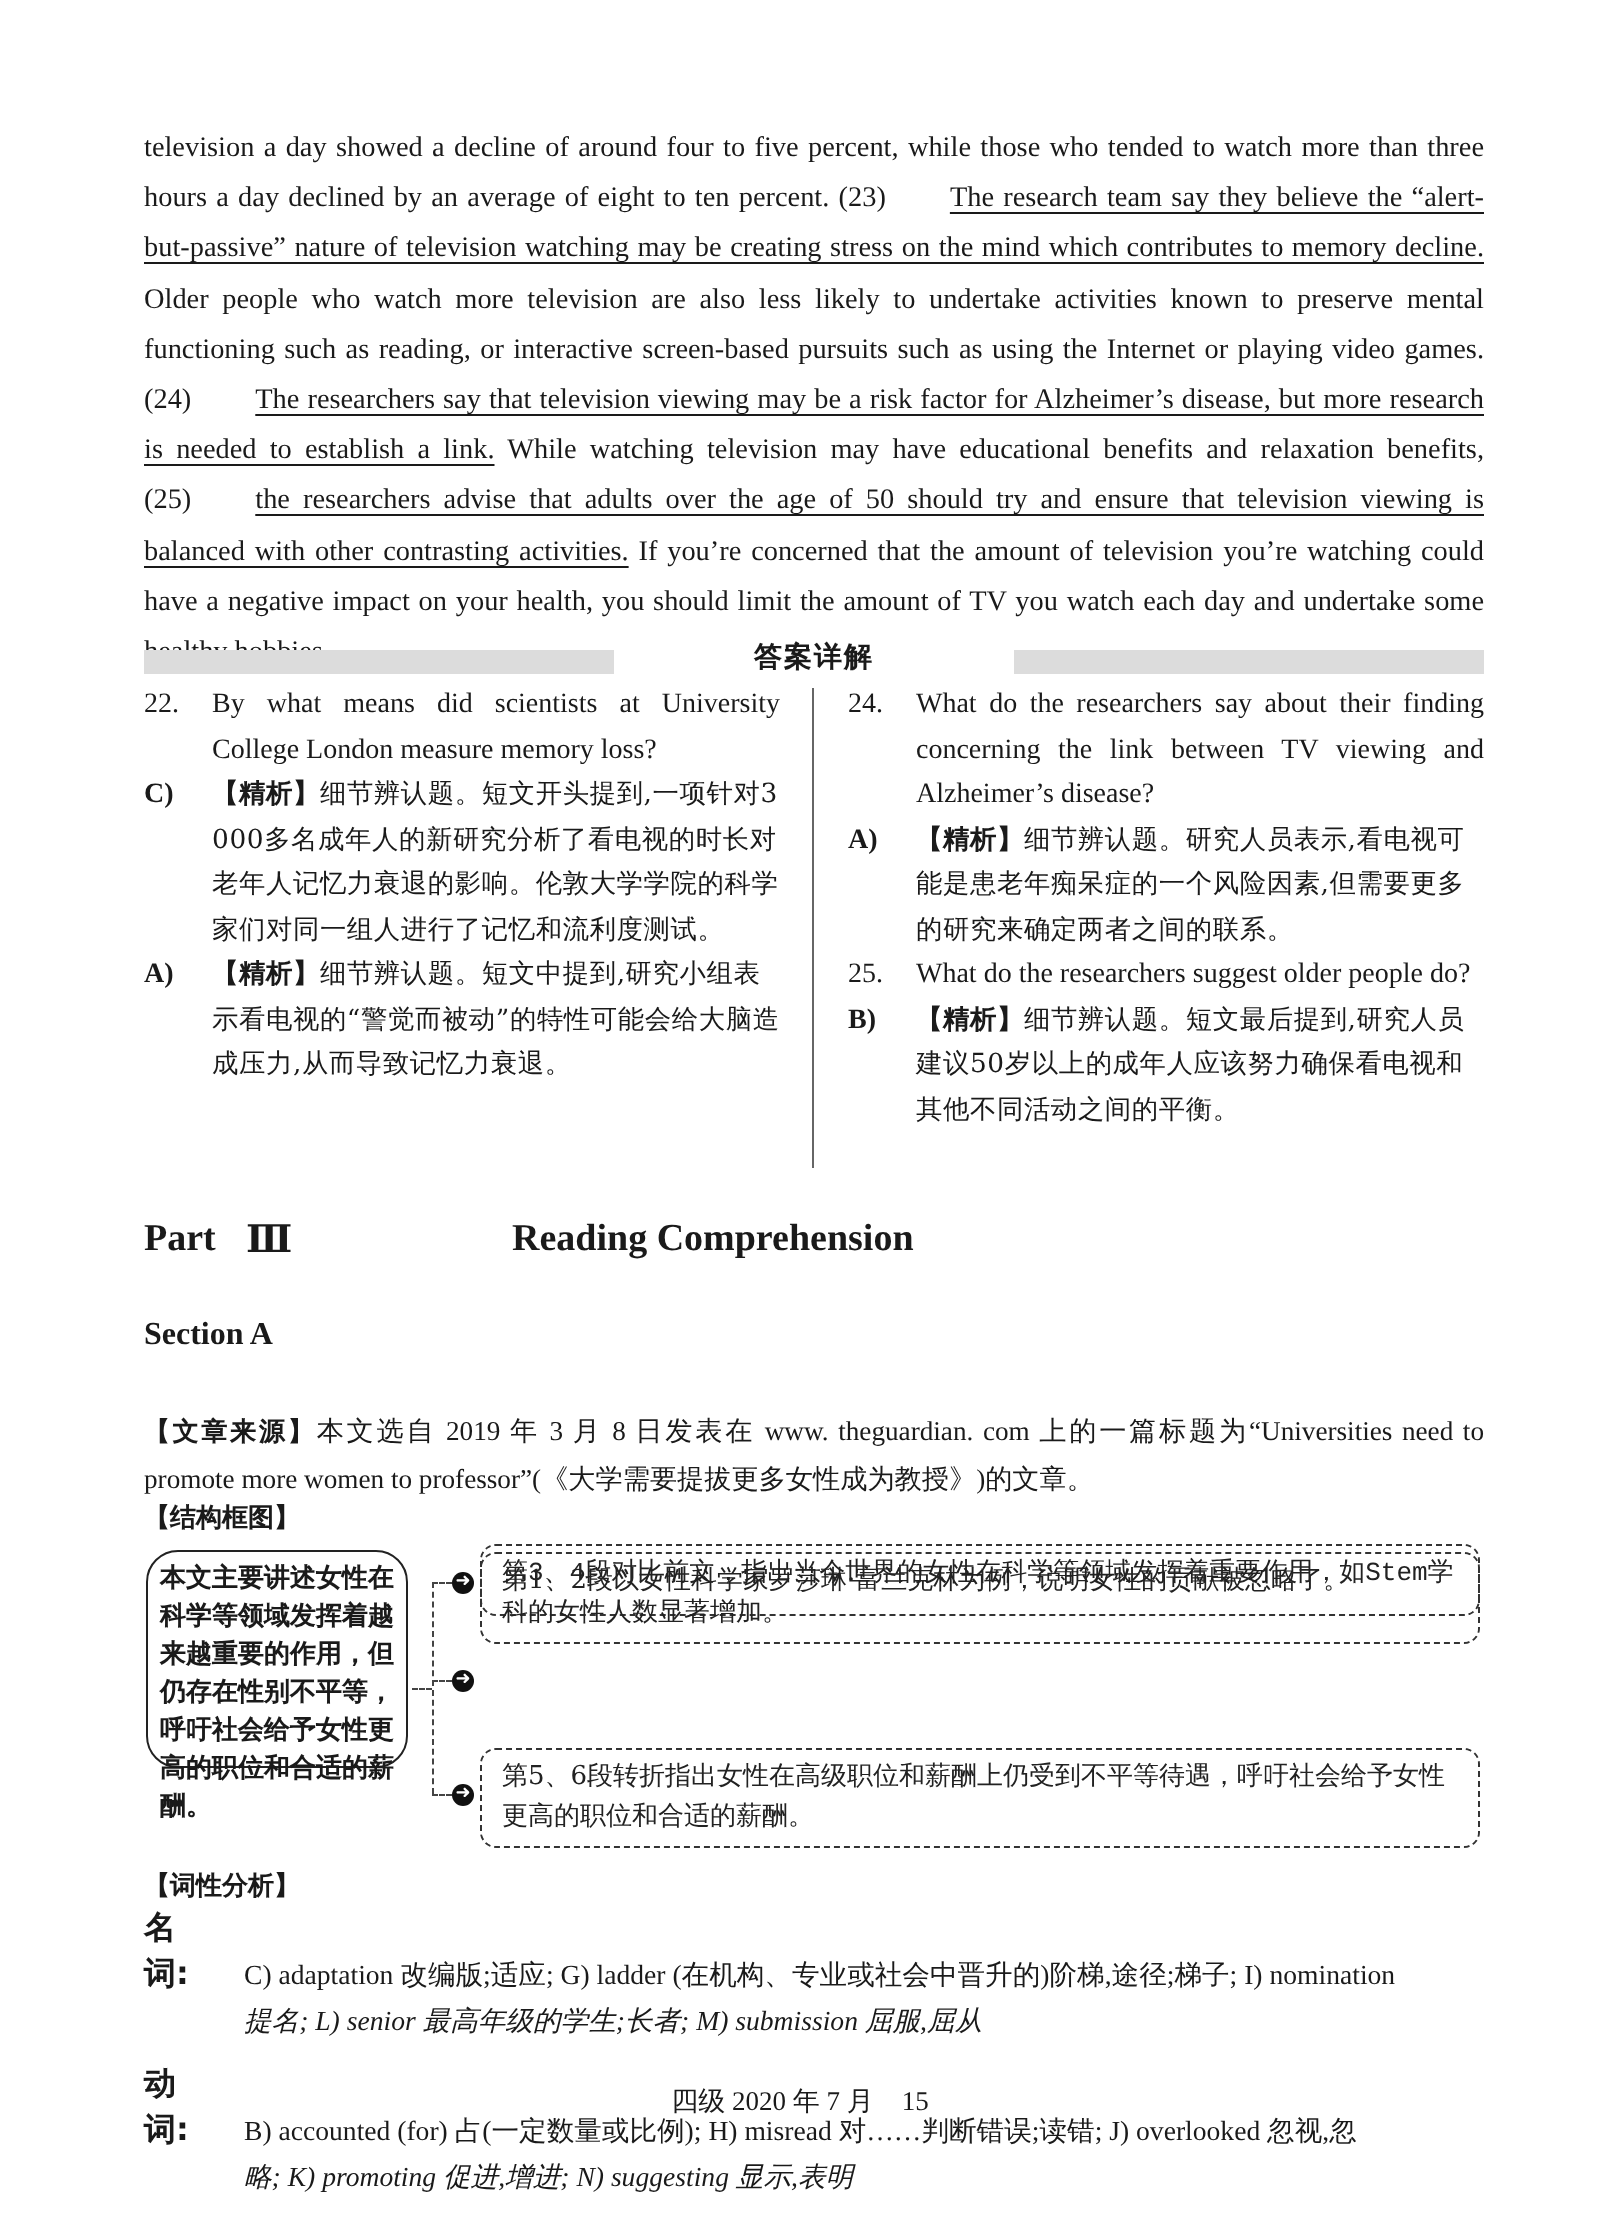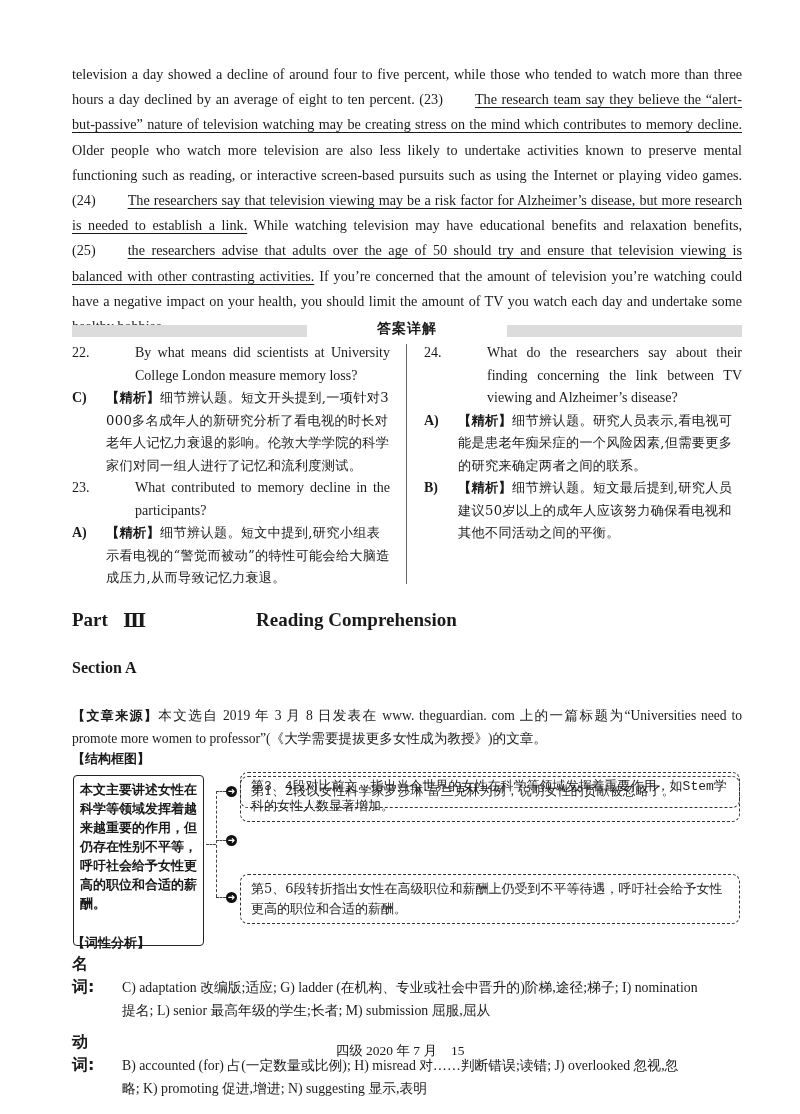--- a/index.html
+++ b/index.html
@@ -16,49 +16,49 @@
   .ans-title { position: absolute; left: 0; right: 0; top: -2px; text-align: center;
                font-family: "DejaVu Sans", sans-serif; font-weight: bold; font-size: 14px; letter-spacing: 1px; }
 
   .cols { position: absolute; left: 72px; top: 342px; width: 670px; height: 245px; }
   .col { position: absolute; top: 0; width: 318px; font-size: 14px; line-height: 22.5px; }
   .col.left { left: 0; }
   .col.right { left: 352px; }
   .divider { position: absolute; left: 334px; top: 2px; width: 1px; height: 240px; background: #666; }
   .q { display: flex; text-align: justify; }
   .q .num { width: 34px; flex: none; }
-  .q .txt { flex: 1; text-align: justify; margin-left: 29px; }
+  .q .txt { flex: 1; text-align: justify; }
   .a { display: flex; }
   .a .key { width: 34px; flex: none; font-weight: bold; }
   .a .txt { flex: 1; font-family: "DejaVu Serif", serif; font-size: 13.2px; letter-spacing: 0.3px; }
   .tag { font-weight: bold; font-family: "DejaVu Sans", sans-serif; }
 
   .part-title { position: absolute; left: 72px; top: 609px; font-weight: bold; font-size: 19px; }
   .part-num { position: absolute; left: 123px; top: 609px; font-weight: bold; font-size: 19px; }
   .part-name { position: absolute; left: 220px; top: 609px; font-weight: bold; font-size: 19px; margin-left: 36px; }
   .section-title { position: absolute; left: 72px; top: 659px; font-weight: bold; font-size: 16px; }
 
   .source { position: absolute; left: 72px; top: 704px; width: 670px; font-size: 13.6px; line-height: 23px; text-align: justify; }
   .source .lbl, .struct-lbl, .pos-lbl { font-family: "DejaVu Sans", sans-serif; font-weight: bold; font-size: 13px; }
   .struct-lbl { position: absolute; left: 72px; top: 750px; }
 
-  .summary-box { position: absolute; left: 73px; top: 775px; width: 131px; height: 171px;
-                 border: 1.5px solid #222; border-radius: 4px; padding: 4px 6px 0 6px; box-sizing: border-box;
+  .summary-box { position: absolute; left: 73px; top: 775px; width: 131px; height: 109px;
+                 border: 1.5px solid #222; border-radius: 16px; padding: 4px 6px 0 6px; box-sizing: border-box;
                  font-family: "DejaVu Sans", sans-serif; font-weight: bold; font-size: 13px; line-height: 19px; }
   .connector-v { position: absolute; left: 216px; top: 791px; width: 0; height: 106px; border-left: 1.5px dashed #444; }
   .connector-h { position: absolute; height: 0; border-top: 1.5px dashed #444; }
   .arrow { position: absolute; width: 11px; height: 11px; border-radius: 50%; background: #111; color: #fff;
            font-size: 9px; line-height: 11px; text-align: center; font-family: "DejaVu Sans", sans-serif; }
   .para-box { position: absolute; left: 240px; width: 500px; border: 1.5px dashed #333; border-radius: 8px;
               padding: 4px 10px; box-sizing: border-box; font-family: "DejaVu Serif", serif; font-size: 13px; line-height: 20px; color: #222; }
 
   .pos-lbl.main { position: absolute; left: 72px; top: 934px; }
   .pos-row { position: absolute; left: 72px; width: 670px; font-size: 13.8px; line-height: 23px; text-align: justify; }
   .pos-row .k { font-family: "DejaVu Sans", sans-serif; font-weight: bold; font-size: 16px; display: inline-block; width: 50px; }
-  .pos-row .indent { padding-left: 50px; display: block; }
+  .pos-row .indent { padding-left: 50px; display: block; font-style: italic; }
 
   .footer { position: absolute; left: 0; right: 0; top: 1042px; text-align: center; font-size: 13.5px; }
   .footer .pg { margin-left: 14px; }
 </style>
 </head>
 <body>
 
 <div class="page">
   <p class="passage">
     <span>television a day showed a decline of around four to five percent, while those who tended to watch more than three hours a day declined by an average of eight to ten percent. (23)</span><u>The research team say they believe the “alert-but-passive” nature of television watching may be creating stress on the mind which contributes to memory decline.</u><span> Older people who watch more television are also less likely to undertake activities known to preserve mental functioning such as reading, or interactive screen-based pursuits such as using the Internet or playing video games. (24)</span><u>The researchers say that television viewing may be a risk factor for Alzheimer’s disease, but more research is needed to establish a link.</u><span> While watching television may have educational benefits and relaxation benefits, (25)</span><u>the researchers advise that adults over the age of 50 should try and ensure that television viewing is balanced with other contrasting activities.</u><span> If you’re concerned that the amount of television you’re watching could have a negative impact on your health, you should limit the amount of TV you watch each day and undertake some healthy hobbies.</span>
@@ -74,38 +74,38 @@
 <div class="cols">
   <div class="col left">
     <div class="q">
       <span class="num">22.</span>
       <span class="txt">By what means did scientists at University College London measure memory loss?</span>
     </div>
     <div class="a">
       <span class="key">C)</span>
       <span class="txt"><span class="tag">【精析】</span><span>细节辨认题。短文开头提到,一项针对3 000多名成年人的新研究分析了看电视的时长对老年人记忆力衰退的影响。伦敦大学学院的科学家们对同一组人进行了记忆和流利度测试。</span></span>
     </div>
-    <div class="q">
-      <span class="num">23.</span>
-      <span class="txt">What contributed to memory decline in the participants?</span>
-    </div>
     <div class="a">
       <span class="key">A)</span>
       <span class="txt"><span class="tag">【精析】</span><span>细节辨认题。短文中提到,研究小组表示看电视的“警觉而被动”的特性可能会给大脑造成压力,从而导致记忆力衰退。</span></span>
     </div>
   </div>
   <div class="divider"></div>
   <div class="col right">
     <div class="q">
       <span class="num">24.</span>
       <span class="txt">What do the researchers say about their finding concerning the link between TV viewing and Alzheimer’s disease?</span>
     </div>
     <div class="a">
       <span class="key">A)</span>
       <span class="txt"><span class="tag">【精析】</span><span>细节辨认题。研究人员表示,看电视可能是患老年痴呆症的一个风险因素,但需要更多的研究来确定两者之间的联系。</span></span>
+    </div>
+    <div class="q">
+      <span class="num">25.</span>
+      <span class="txt">What do the researchers suggest older people do?</span>
     </div>
     <div class="a">
       <span class="key">B)</span>
       <span class="txt"><span class="tag">【精析】</span><span>细节辨认题。短文最后提到,研究人员建议50岁以上的成年人应该努力确保看电视和其他不同活动之间的平衡。</span></span>
     </div>
   </div>
 </div>
 
 <div class="part-title">Part</div>
 <div class="part-num">Ⅲ</div>

